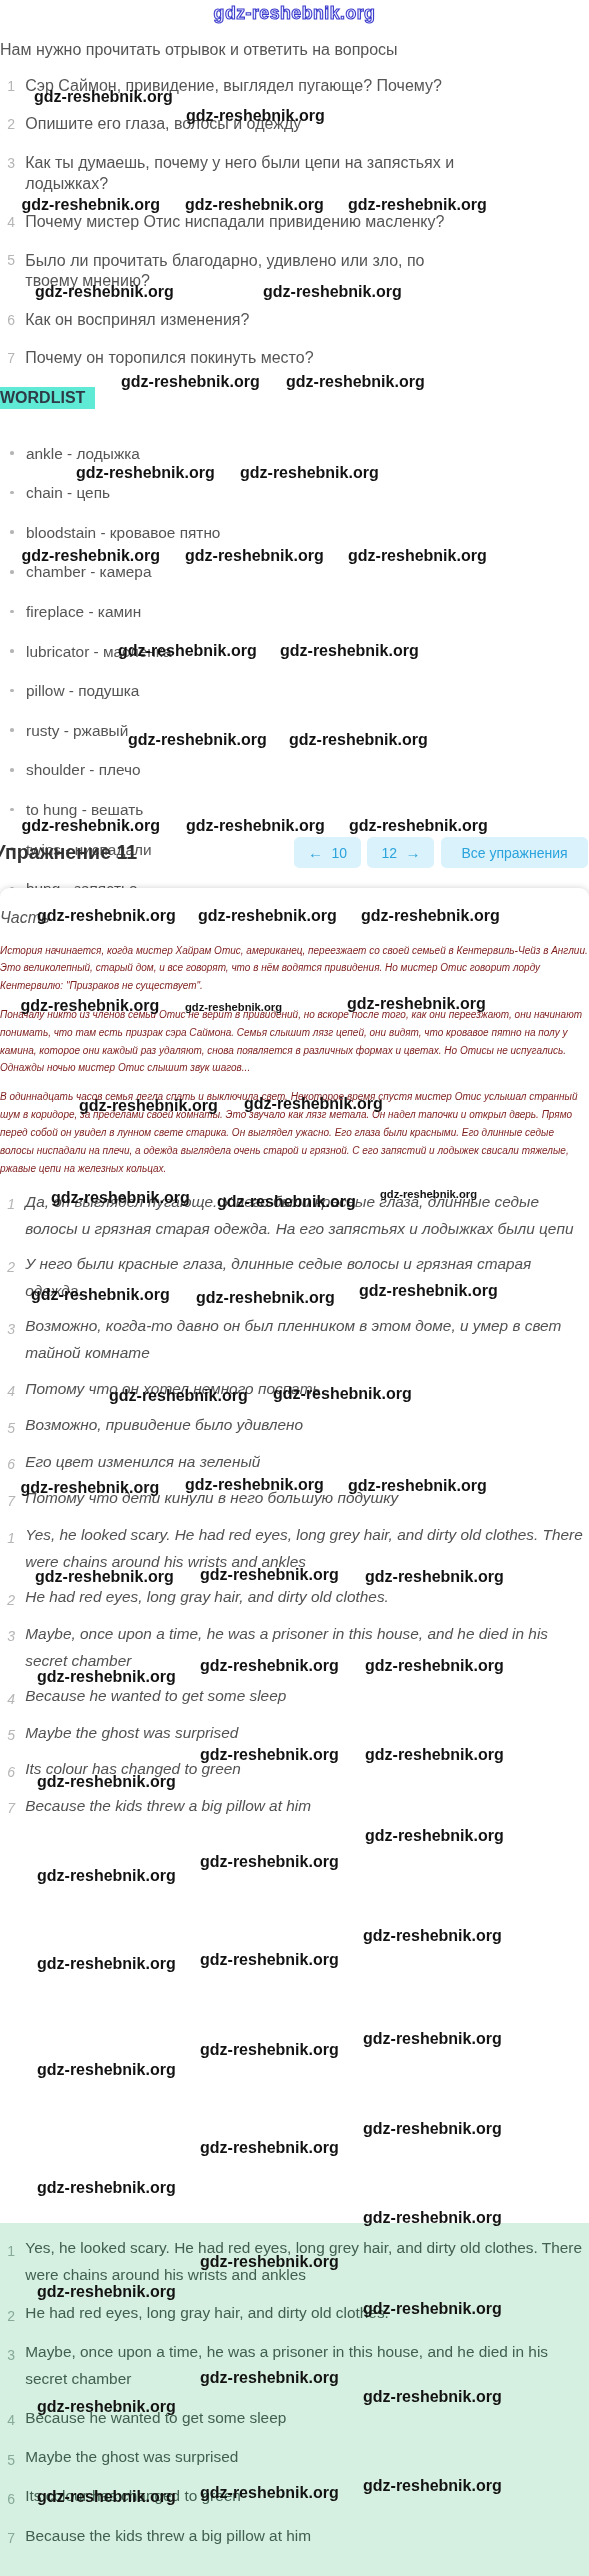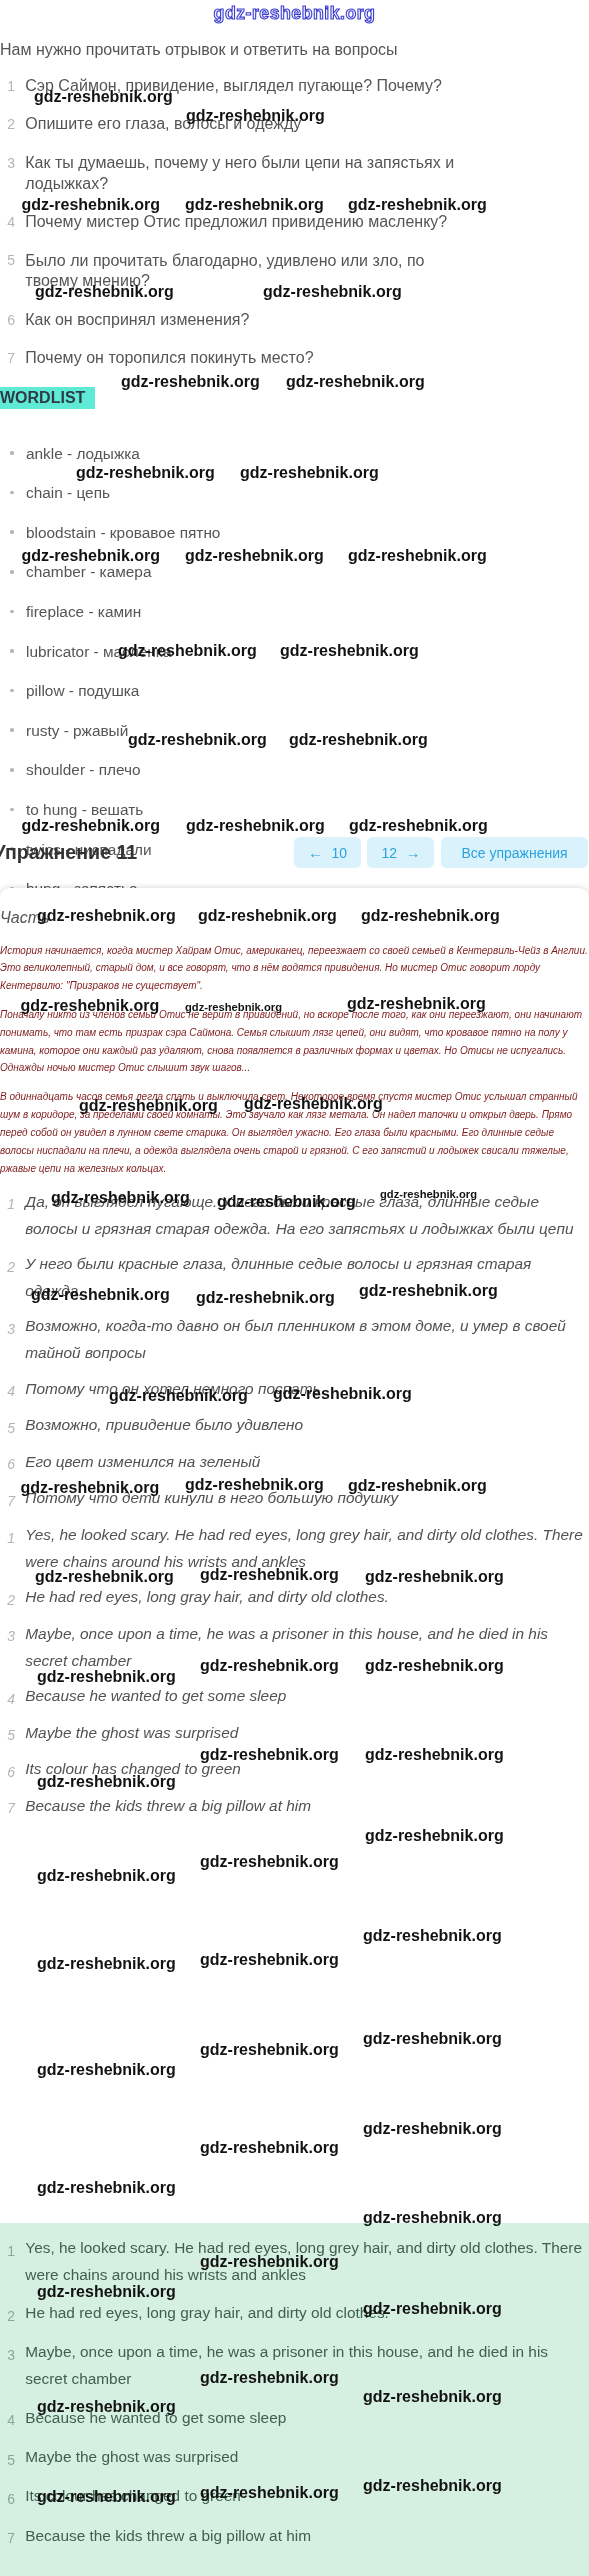--- a/index.html
+++ b/index.html
@@ -113,21 +113,21 @@
         <li class="q-item">
           <span class="num">2</span>
           <span class="txt">Опишите его глаза, волосы и одежду</span>
         </li>
         <li class="q-item">
           <span class="num">3</span>
           <span class="txt">Как ты думаешь, почему у него были цепи на запястьях и лодыжках?</span>
         </li>
         <li class="q-item">
           <span class="num">4</span>
-          <span class="txt">Почему мистер Отис предложил привидению масленку?</span>
+          <span class="txt">Почему мистер Отис ниспадали привидению масленку?</span>
         </li>
         <li class="q-item">
           <span class="num">5</span>
           <span class="txt">Было ли прочитать благодарно, удивлено или зло, по твоему мнению?</span>
         </li>
         <li class="q-item">
           <span class="num">6</span>
           <span class="txt">Как он воспринял изменения?</span>
         </li>
         <li class="q-item">
@@ -181,21 +181,21 @@
           <li class="a-item">
             <span class="num">1</span>
             <span class="txt">Да, он выглядел пугающе. У него были красные глаза, длинные седые волосы и грязная старая одежда. На его запястьях и лодыжках были цепи</span>
           </li>
           <li class="a-item">
             <span class="num">2</span>
             <span class="txt">У него были красные глаза, длинные седые волосы и грязная старая одежда.</span>
           </li>
           <li class="a-item">
             <span class="num">3</span>
-            <span class="txt">Возможно, когда-то давно он был пленником в этом доме, и умер в своей тайной вопросы</span>
+            <span class="txt">Возможно, когда-то давно он был пленником в этом доме, и умер в свет тайной комнате</span>
           </li>
           <li class="a-item">
             <span class="num">4</span>
             <span class="txt">Потому что он хотел немного поспать</span>
           </li>
           <li class="a-item">
             <span class="num">5</span>
             <span class="txt">Возможно, привидение было удивлено</span>
           </li>
           <li class="a-item">

